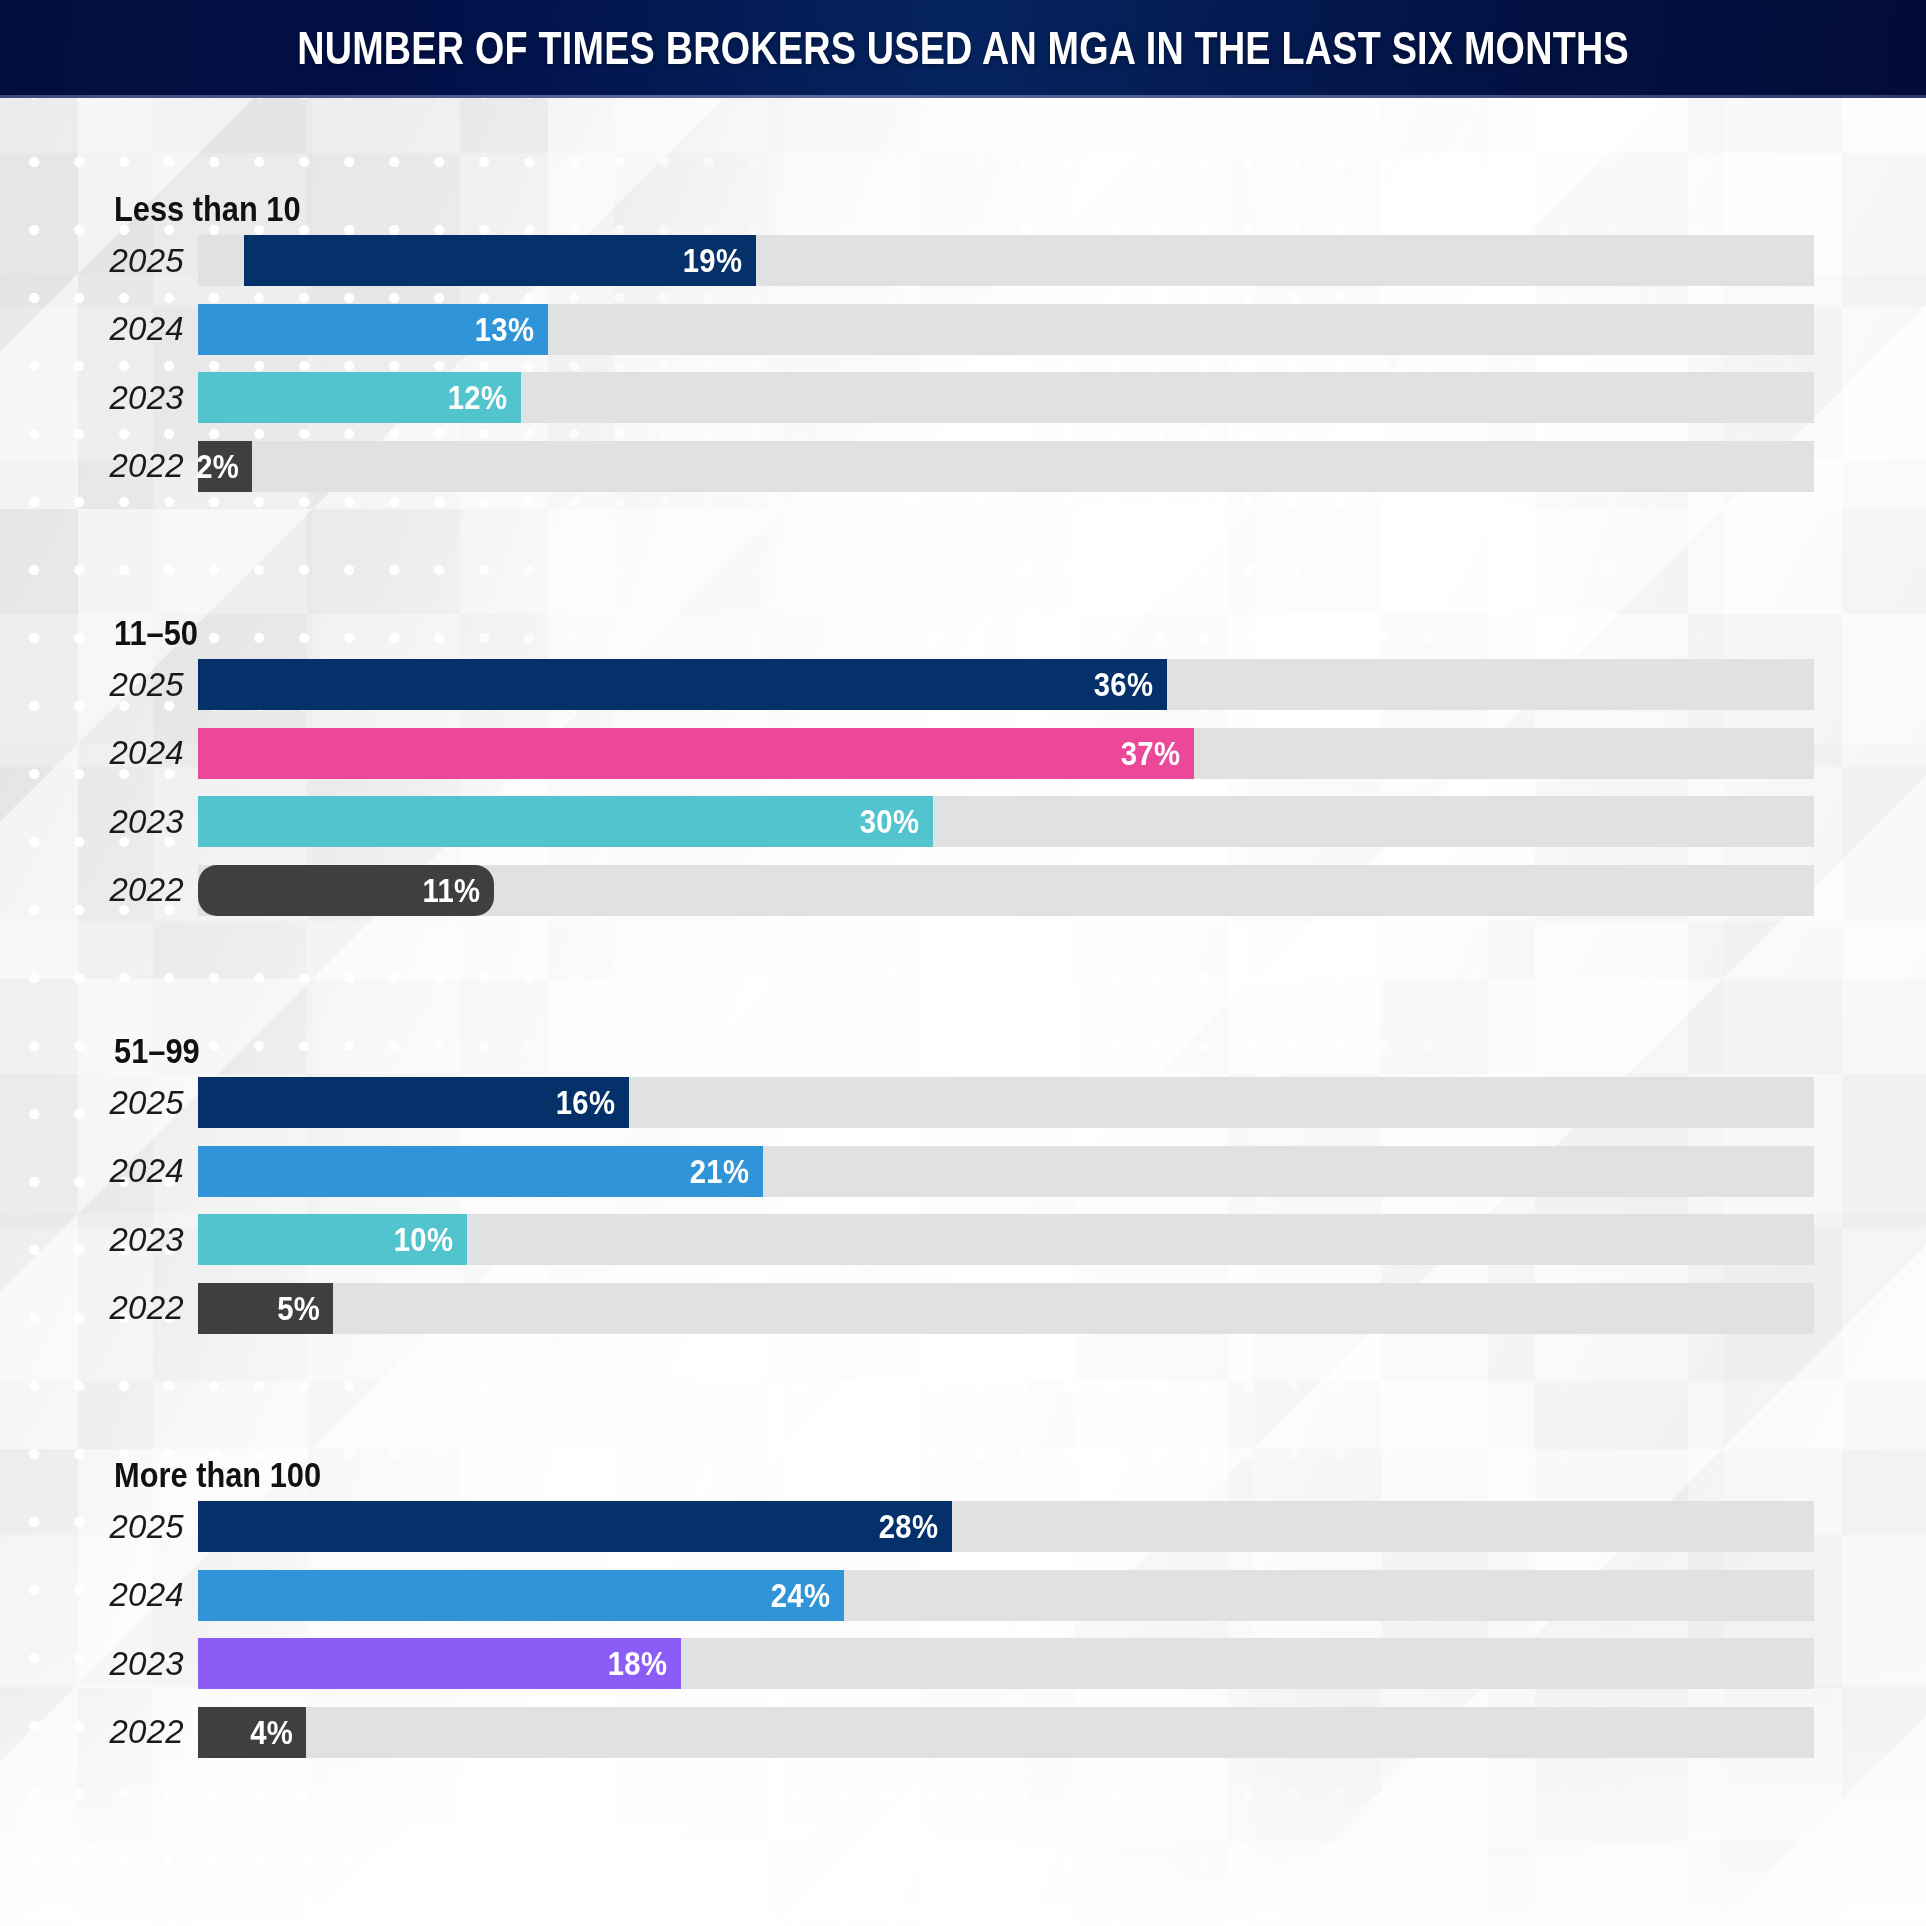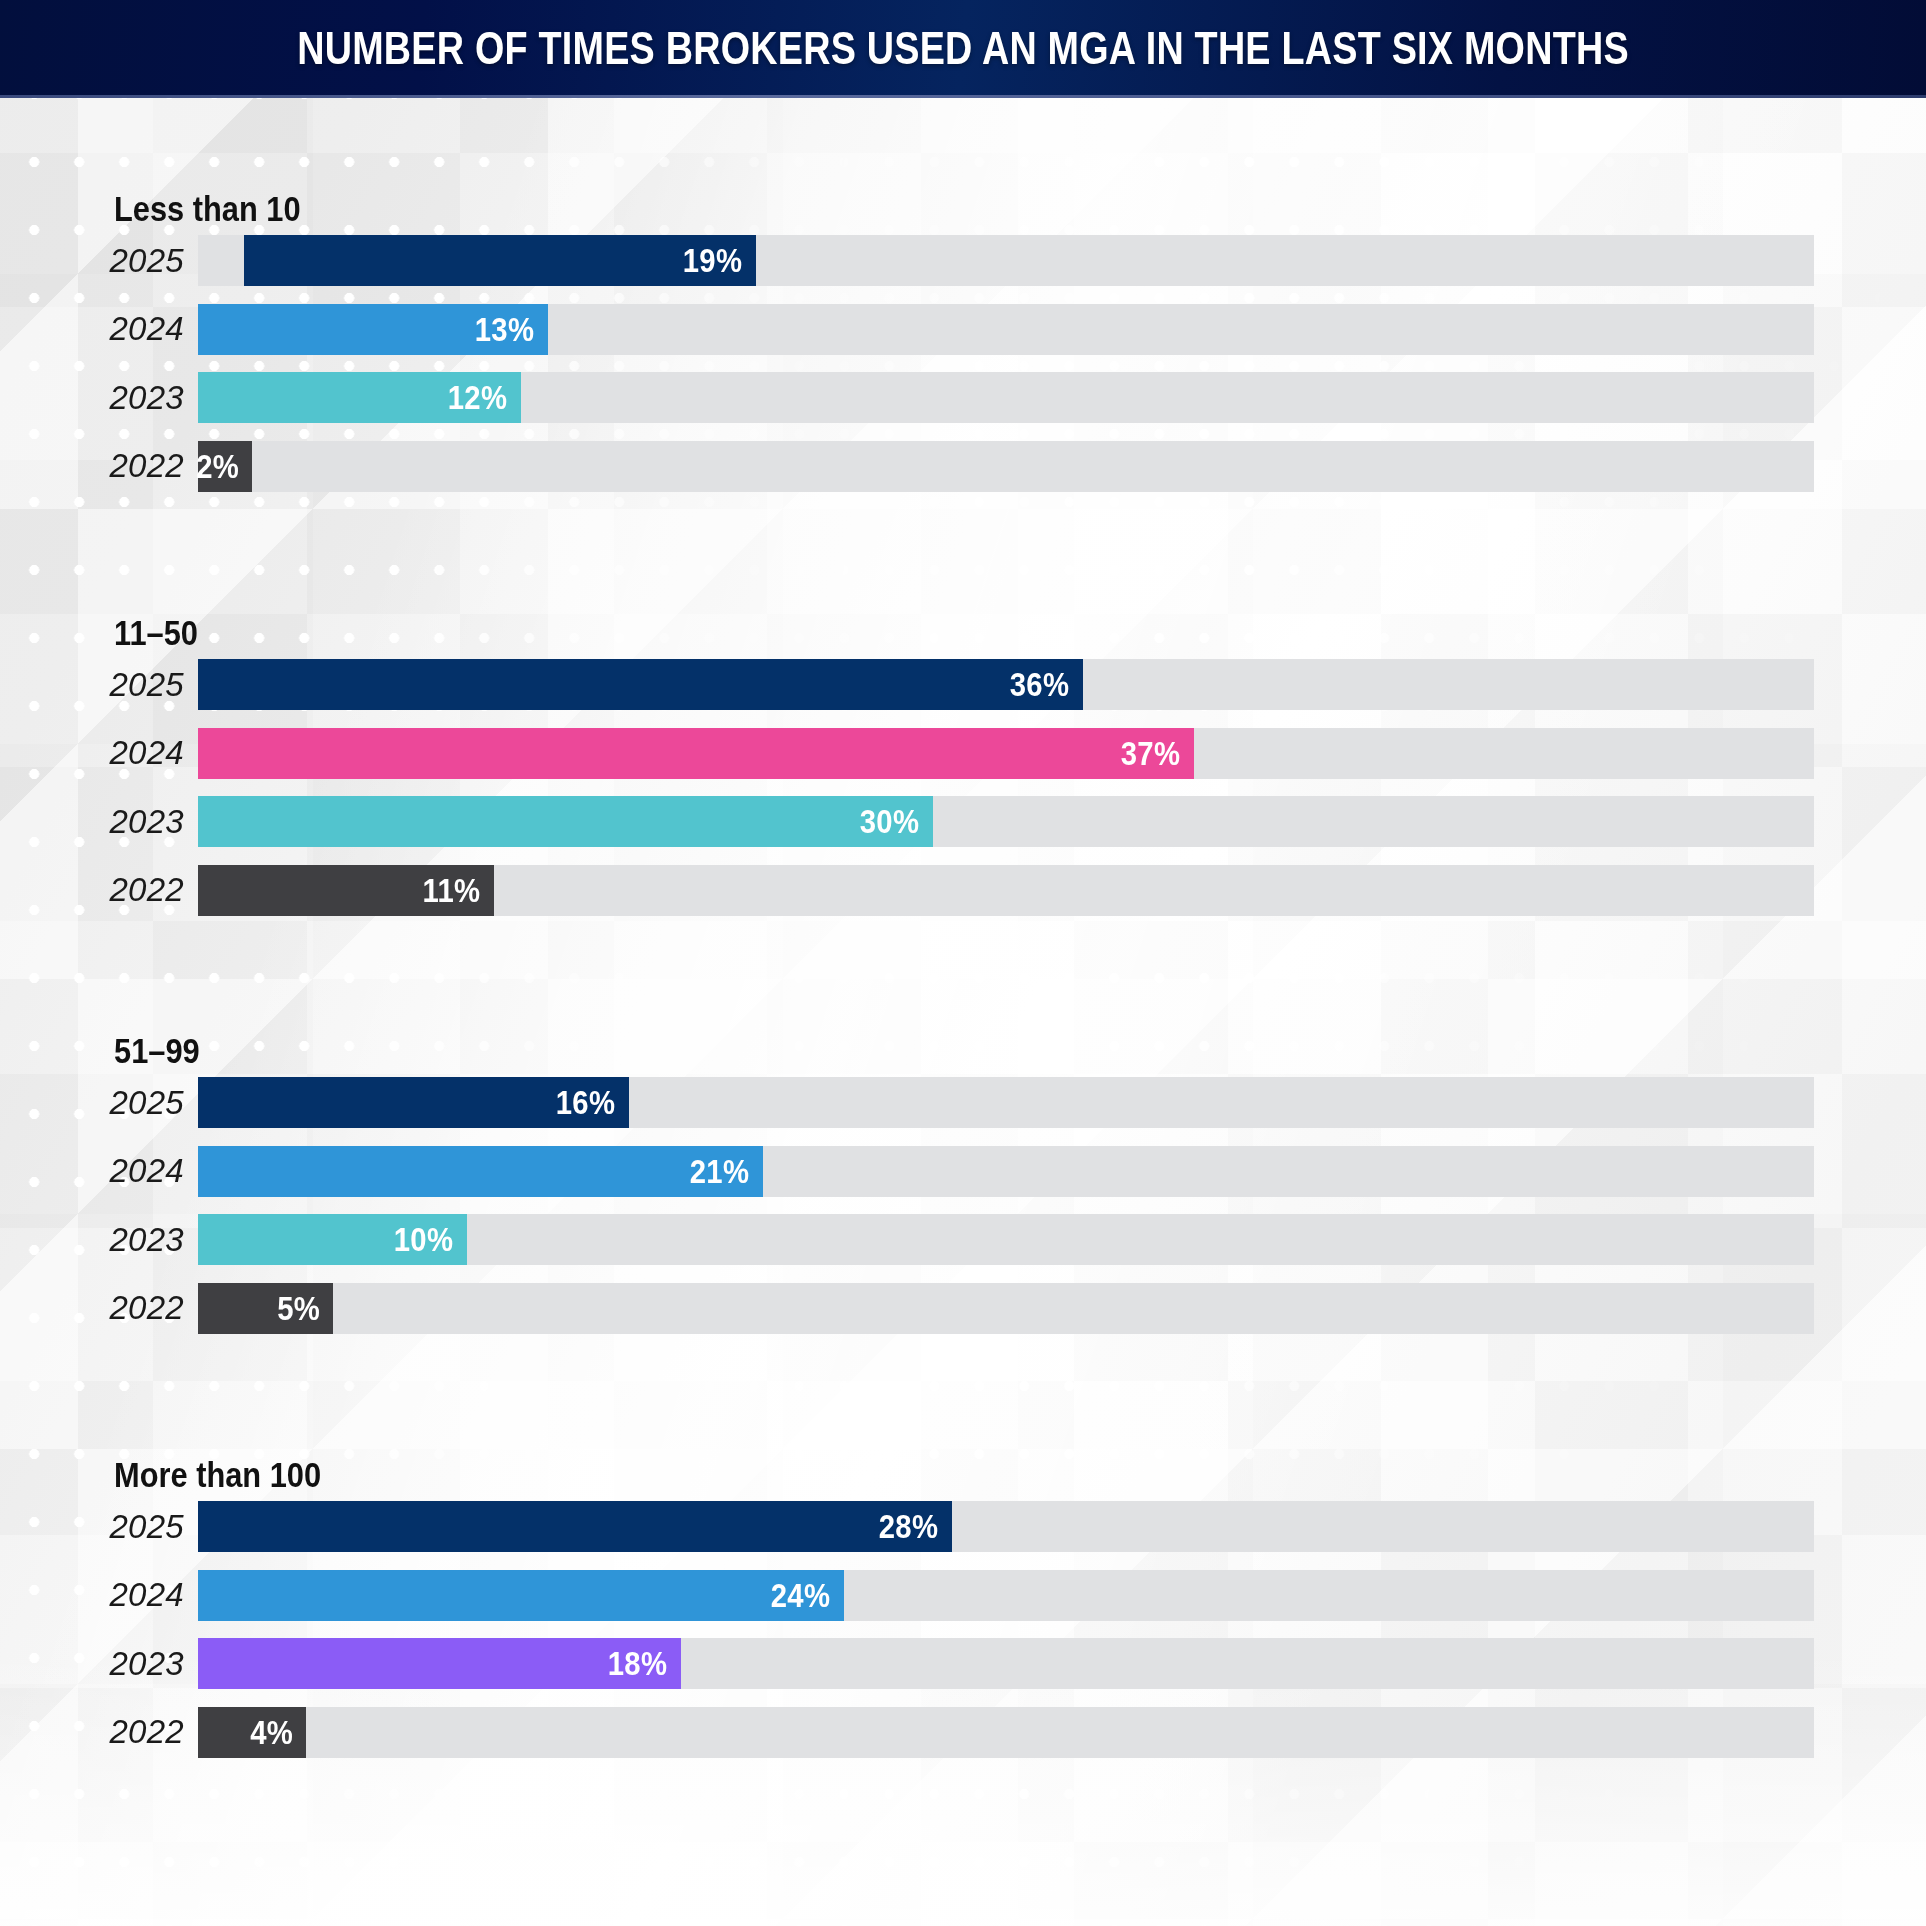--- a/index.html
+++ b/index.html
@@ -280,21 +280,21 @@
             </div>
           </div>
         </div>
       </div>
       <div class="group" style="top: 515px;">
         <div class="group-label">11–50</div>
         <div class="rows" style="top: 46px;">
           <div class="row">
             <div class="year-label">2025</div>
             <div class="track">
-              <div class="bar" style="background: rgb(4, 49, 105); width: 885px;">
+              <div class="bar" style="background: rgb(4, 49, 105); width: 969px;">
                 <span class="bar-value">36%</span>
               </div>
             </div>
           </div>
           <div class="row">
             <div class="year-label">2024</div>
             <div class="track">
               <div class="bar" style="background: #ec4899; width: 996px;">
                 <span class="bar-value">37%</span>
               </div>
@@ -304,21 +304,21 @@
             <div class="year-label">2023</div>
             <div class="track">
               <div class="bar" style="background: rgb(82, 196, 206); width: 735px;">
                 <span class="bar-value">30%</span>
               </div>
             </div>
           </div>
           <div class="row">
             <div class="year-label">2022</div>
             <div class="track">
-              <div class="bar" style="background: rgb(63, 63, 66); width: 296px;">
+              <div class="bar" style="background: rgb(63, 63, 66); width: 296px; border-radius: 19px;">
                 <span class="bar-value">11%</span>
               </div>
             </div>
           </div>
         </div>
       </div>
       <div class="group" style="top: 933px;">
         <div class="group-label">51–99</div>
         <div class="rows" style="top: 46px;">
           <div class="row">

